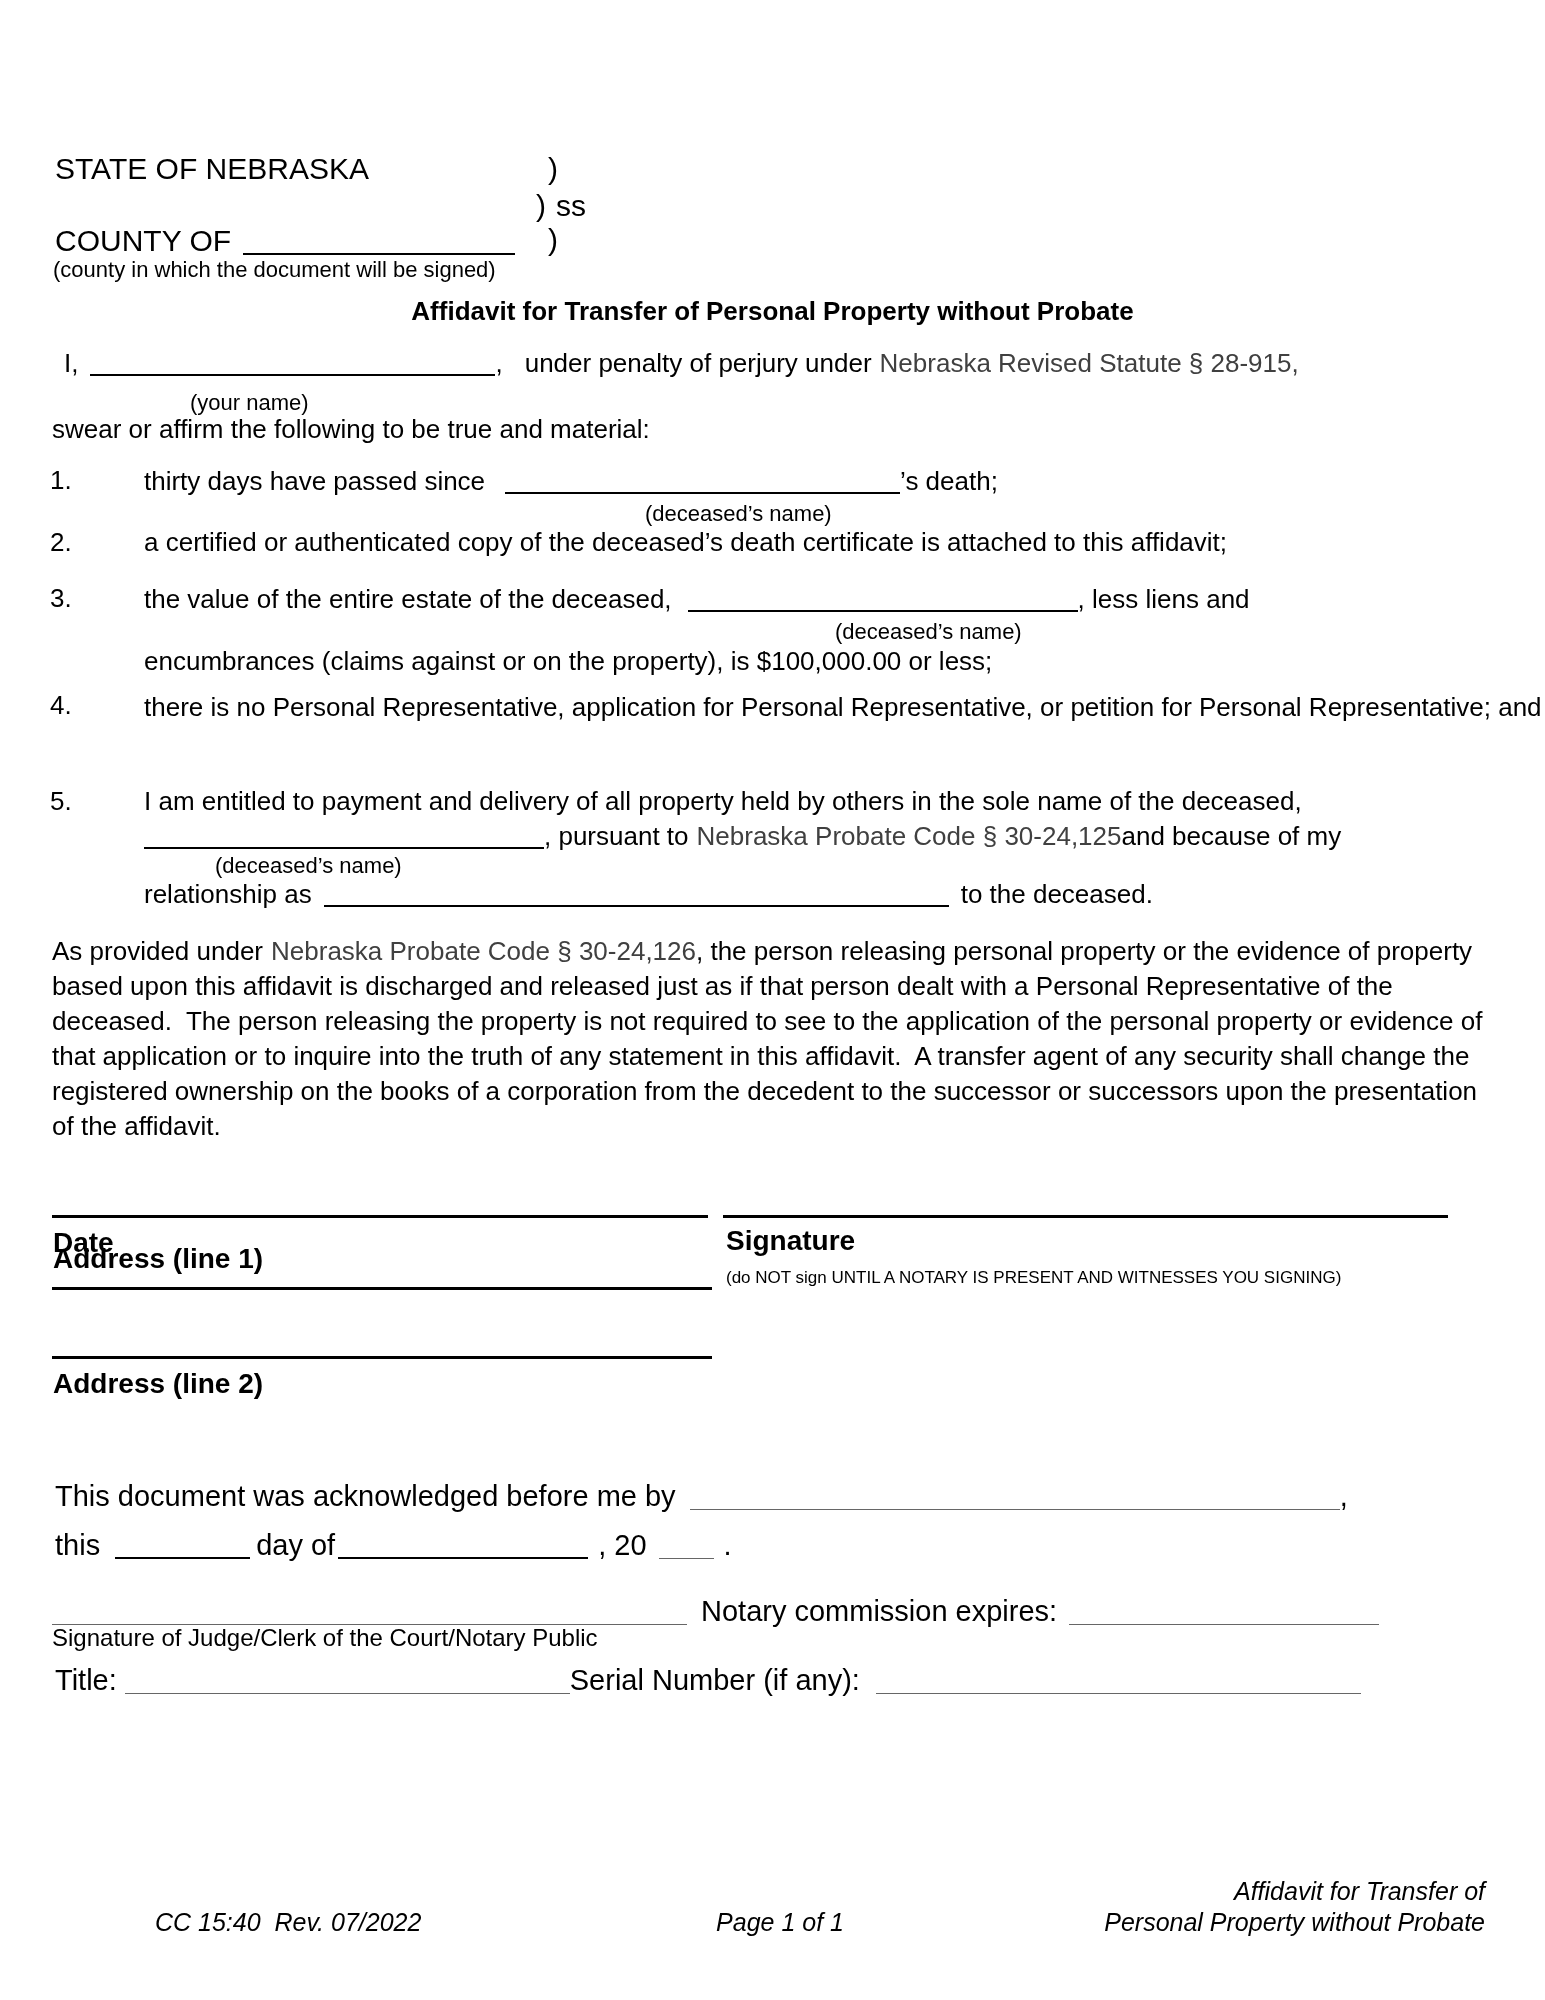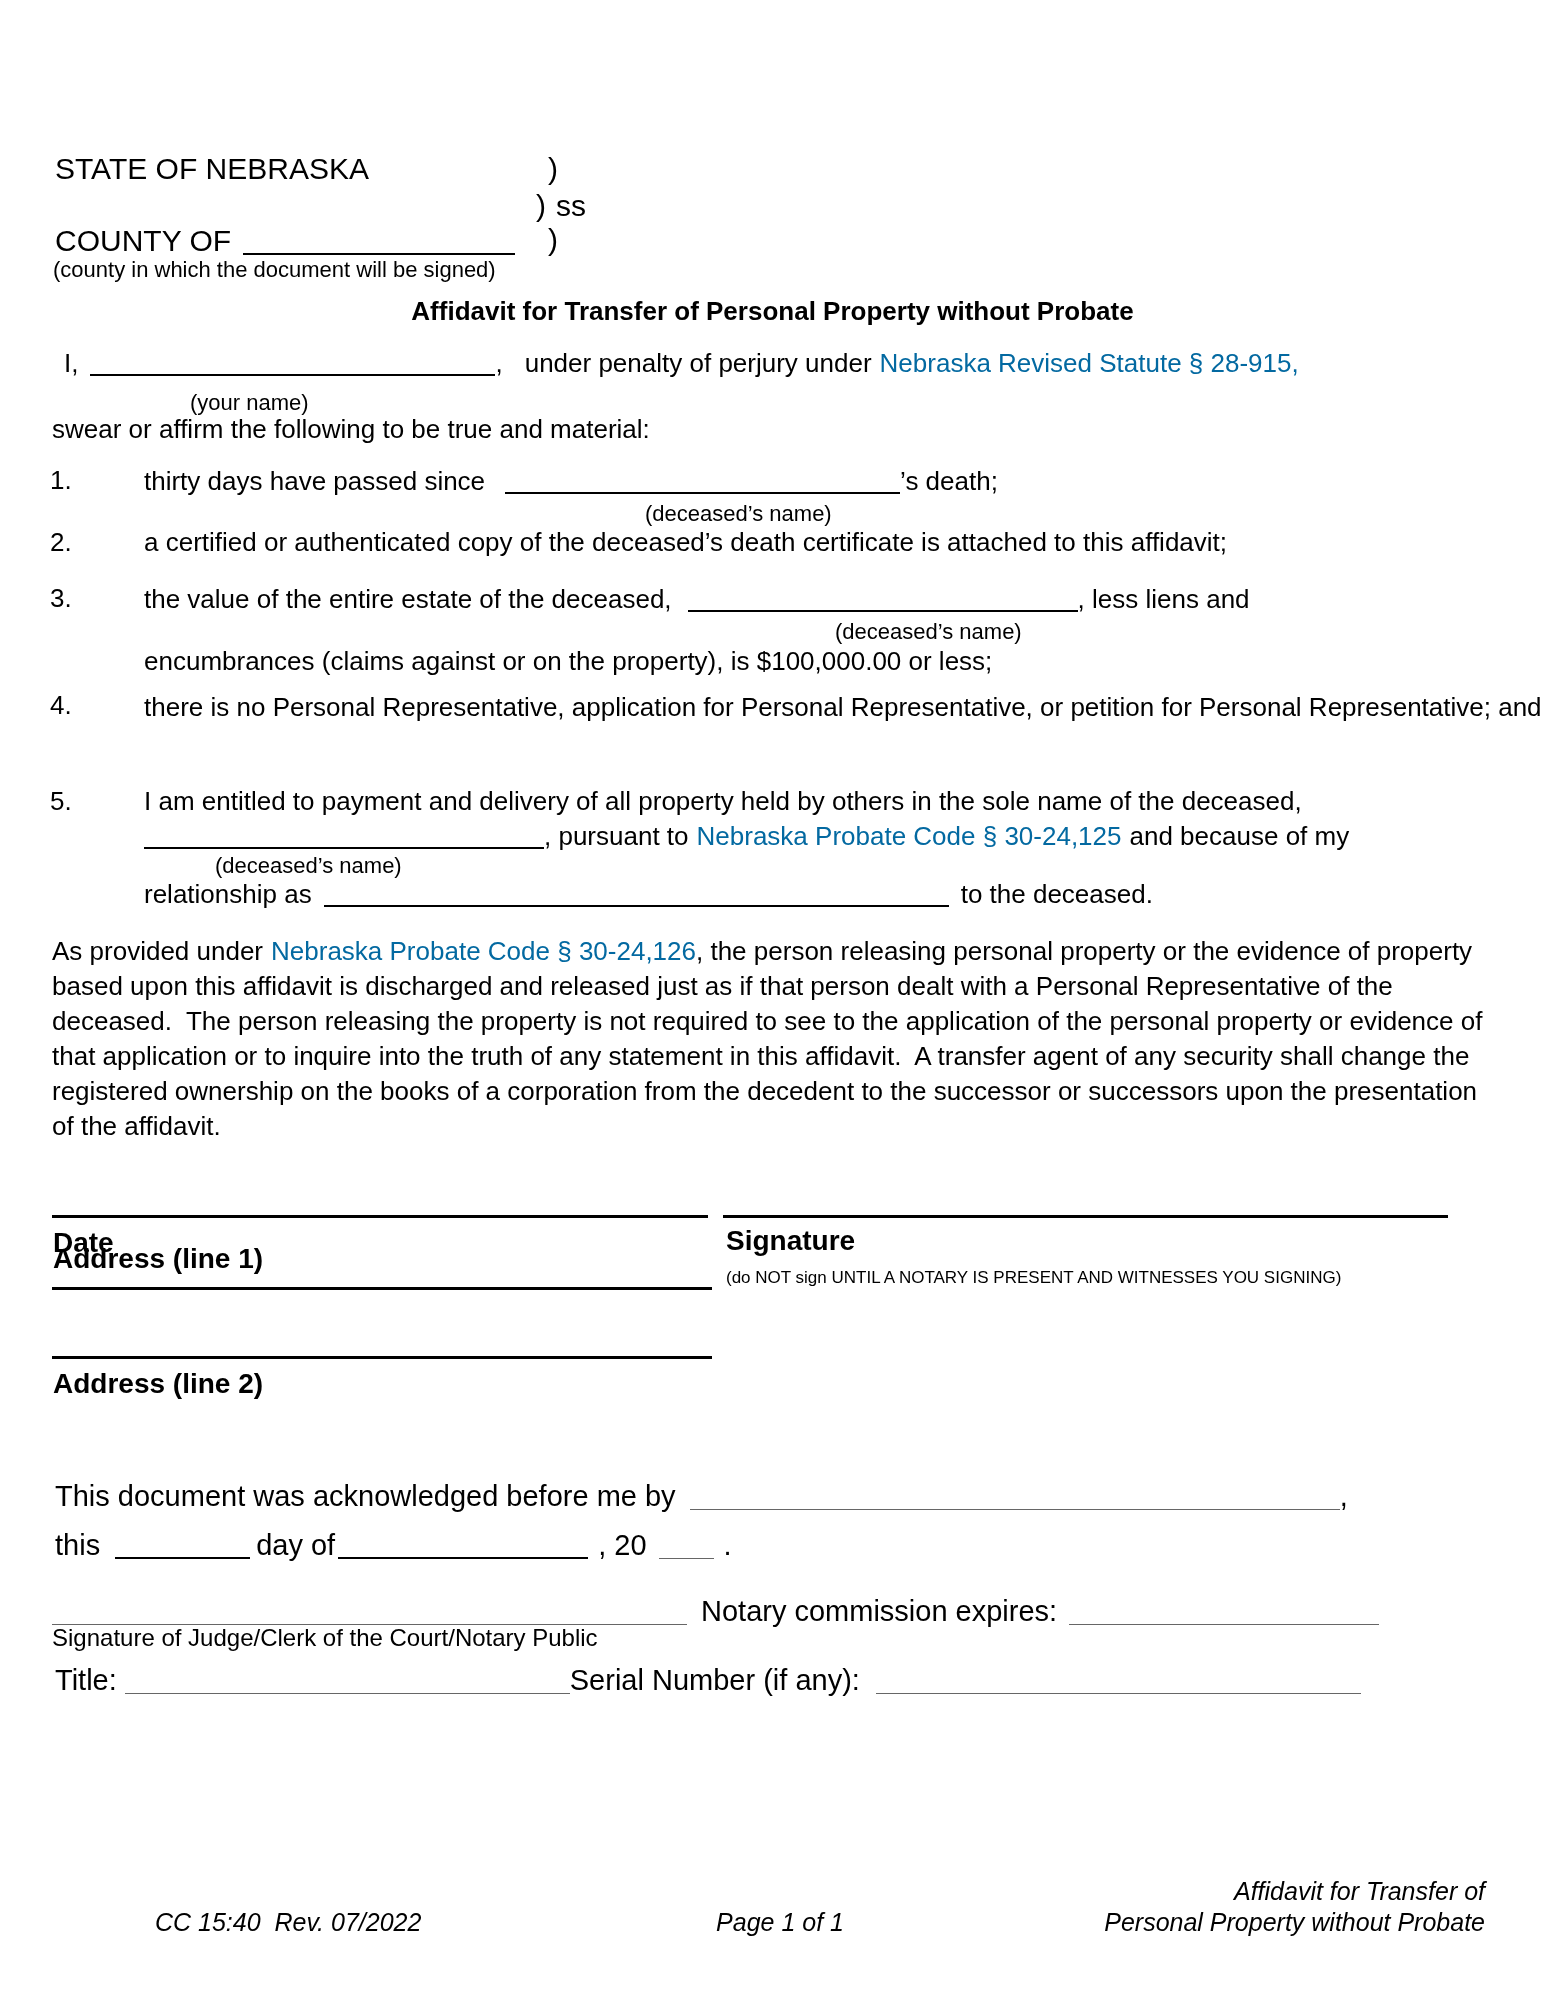--- a/index.html
+++ b/index.html
@@ -9,21 +9,21 @@
   .wrap{white-space:normal;}
   .f30{font-size:30px;}
   .f29{font-size:29px;}
   .f28{font-size:28px;font-weight:bold;}
   .f25{font-size:25px;}
   .f24{font-size:24px;}
   .sm{font-size:22px;}
   .xs{font-size:17px;}
   .b{font-weight:bold;}
   .it{font-style:italic;padding-left:40px;}
-  .link{color:#0369a1;text-decoration:none;cursor:pointer;}
+  .link{color:#404040;text-decoration:none;cursor:pointer;}
   .blank{display:inline-block;height:0.9em;border-bottom:2px solid #000;position:relative;top:4px;}
   .light{border-bottom:1px solid #666;}
   .rule{position:absolute;border-top:3px solid #000;height:0;}
   .num{position:absolute;left:50px;}
   .itext{position:absolute;left:144px;}
   .para{line-height:35px;}
 </style>
 </head>
 <body>
 
@@ -54,21 +54,21 @@
   <div class="abs num" style="top:583px">3.</div>
   <div class="abs itext" style="top:583px"><span>the value of the entire estate of the deceased,</span><span class="blank" style="width:390px;margin-left:16px"></span><span>, less liens and</span></div>
   <div class="abs sm" style="left:835px;top:619px">(deceased’s name)</div>
   <div class="abs itext" style="top:646px">encumbrances (claims against or on the property), is $100,000.00 or less;</div>
 
   <div class="abs num" style="top:690px">4.</div>
   <div class="abs itext wrap para" style="top:690px;width:1400px">there is no Personal Representative, application for Personal Representative, or petition for Personal Representative; and</div>
 
   <div class="abs num" style="top:786px">5.</div>
   <div class="abs itext" style="top:786px">I am entitled to payment and delivery of all property held by others in the sole name of the deceased,</div>
-  <div class="abs itext" style="top:820px"><span class="blank" style="width:400px"></span><span>, pursuant to</span><span class="link" style="margin-left:8px">Nebraska Probate Code § 30-24,125</span><span style="margin-left:8px">and because of my</span></div>
+  <div class="abs itext" style="top:820px"><span class="blank" style="width:400px"></span><span>, pursuant to</span><span class="link" style="margin-left:8px">Nebraska Probate Code § 30-24,125</span><span style="">and because of my</span></div>
   <div class="abs sm" style="left:215px;top:853px">(deceased’s name)</div>
   <div class="abs itext" style="top:878px"><span>relationship as</span><span class="blank" style="width:625px;margin-left:12px"></span><span style="margin-left:12px">to the deceased.</span></div>
 
   <div class="abs wrap para" style="left:52px;top:934px;width:1445px"><span>As provided under</span><span class="link" style="margin-left:8px">Nebraska Probate Code § 30-24,126</span><span>, the person releasing personal property or the evidence of property based upon this affidavit is discharged and released just as if that person dealt with a Personal Representative of the deceased.&nbsp; The person releasing the property is not required to see to the application of the personal property or evidence of that application or to inquire into the truth of any statement in this affidavit.&nbsp; A transfer agent of any security shall change the registered ownership on the books of a corporation from the decedent to the successor or successors upon the presentation of the affidavit.</span></div>
 
   <div class="rule" style="left:52px;top:1215px;width:656px"></div>
   <div class="rule" style="left:723px;top:1215px;width:725px"></div>
   <div class="abs f28" style="left:53px;top:1226px">Date</div>
   <div class="abs f28" style="left:726px;top:1224px">Signature</div>
   <div class="abs xs" style="left:726px;top:1268px">(do NOT sign UNTIL A NOTARY IS PRESENT AND WITNESSES YOU SIGNING)</div>

